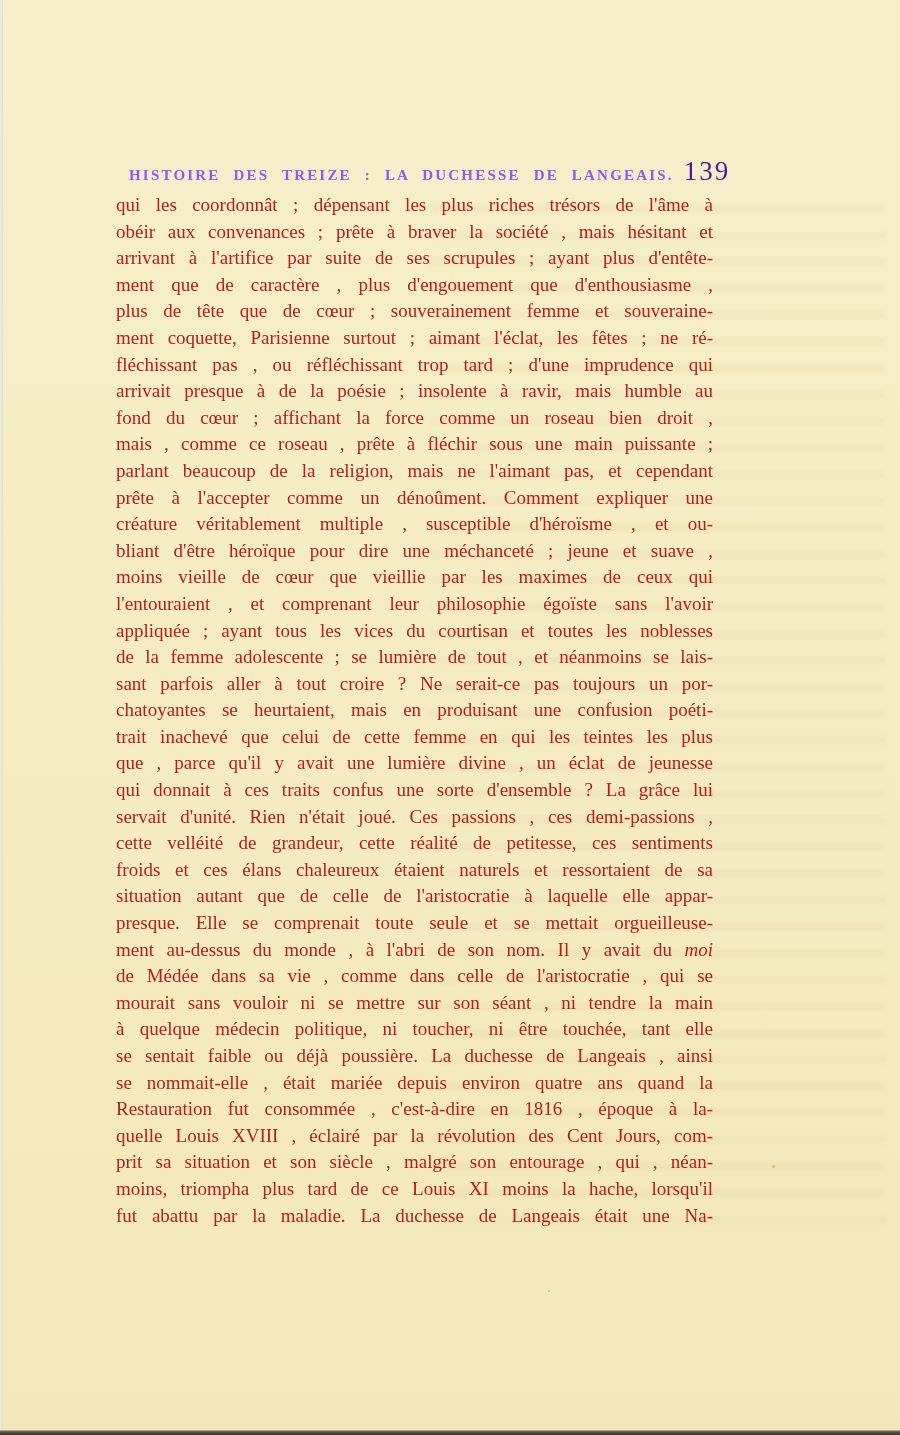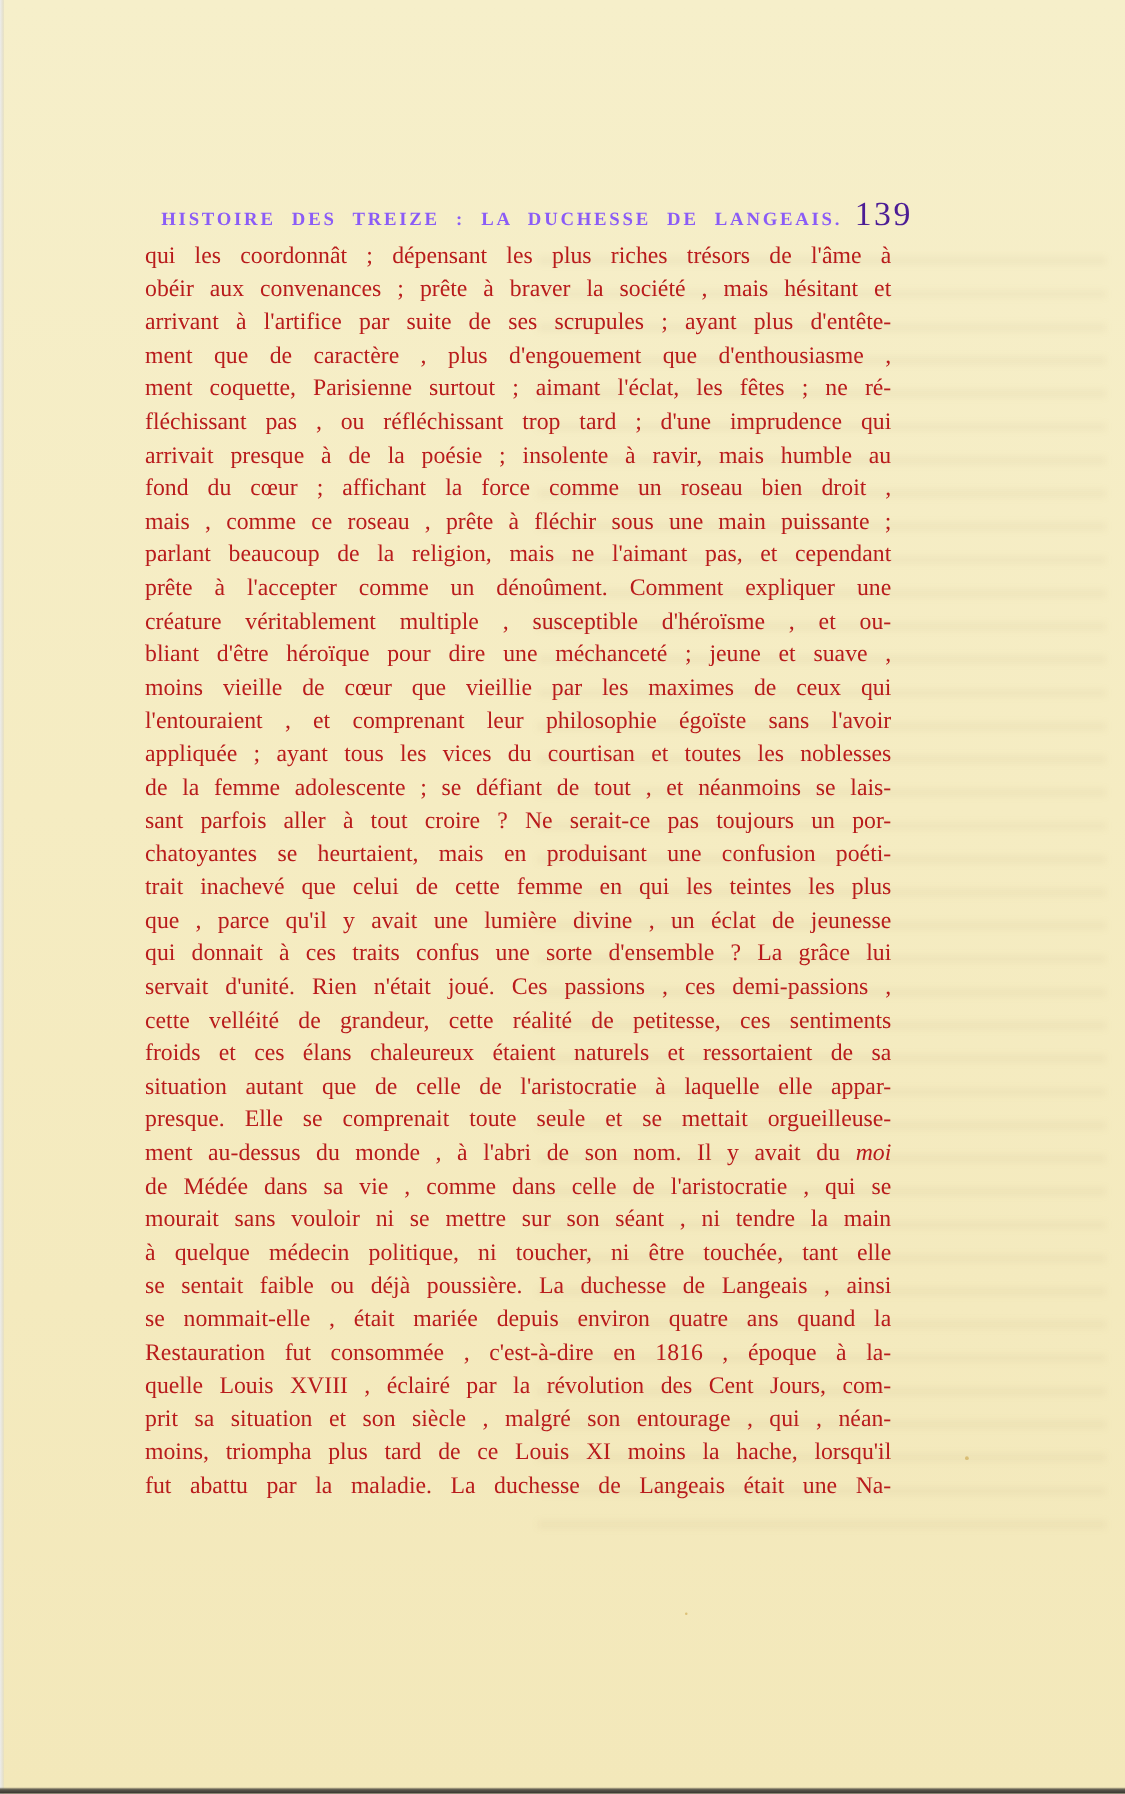--- a/index.html
+++ b/index.html
@@ -104,33 +104,34 @@
 <div class="page-header">
   <div class="running-title">HISTOIRE DES TREIZE : LA DUCHESSE DE LANGEAIS.</div>
   <div class="page-number">139</div>
 </div>
 
 <div class="body-text">
     <div class="line">qui les coordonnât ; dépensant les plus riches trésors de l'âme à</div>
     <div class="line">obéir aux convenances ; prête à braver la société , mais hésitant et</div>
     <div class="line">arrivant à l'artifice par suite de ses scrupules ; ayant plus d'entête-</div>
     <div class="line">ment que de caractère , plus d'engouement que d'enthousiasme ,</div>
+    <div class="line">plus de tête que de cœur ; souverainement femme et souveraine-</div>
     <div class="line">ment coquette, Parisienne surtout ; aimant l'éclat, les fêtes ; ne ré-</div>
     <div class="line">fléchissant pas , ou réfléchissant trop tard ; d'une imprudence qui</div>
     <div class="line">arrivait presque à de la poésie ; insolente à ravir, mais humble au</div>
     <div class="line">fond du cœur ; affichant la force comme un roseau bien droit ,</div>
     <div class="line">mais , comme ce roseau , prête à fléchir sous une main puissante ;</div>
     <div class="line">parlant beaucoup de la religion, mais ne l'aimant pas, et cependant</div>
     <div class="line">prête à l'accepter comme un dénoûment. Comment expliquer une</div>
     <div class="line">créature véritablement multiple , susceptible d'héroïsme , et ou-</div>
     <div class="line">bliant d'être héroïque pour dire une méchanceté ; jeune et suave ,</div>
     <div class="line">moins vieille de cœur que vieillie par les maximes de ceux qui</div>
     <div class="line">l'entouraient , et comprenant leur philosophie égoïste sans l'avoir</div>
     <div class="line">appliquée ; ayant tous les vices du courtisan et toutes les noblesses</div>
-    <div class="line">de la femme adolescente ; se défiant de tout , et néanmoins se lais-</div>
+    <div class="line">de la femme adolescente ; se lumière de tout , et néanmoins se lais-</div>
     <div class="line">sant parfois aller à tout croire ? Ne serait-ce pas toujours un por-</div>
     <div class="line">chatoyantes se heurtaient, mais en produisant une confusion poéti-</div>
     <div class="line">trait inachevé que celui de cette femme en qui les teintes les plus</div>
     <div class="line">que , parce qu'il y avait une lumière divine , un éclat de jeunesse</div>
     <div class="line">qui donnait à ces traits confus une sorte d'ensemble ? La grâce lui</div>
     <div class="line">servait d'unité. Rien n'était joué. Ces passions , ces demi-passions ,</div>
     <div class="line">cette velléité de grandeur, cette réalité de petitesse, ces sentiments</div>
     <div class="line">froids et ces élans chaleureux étaient naturels et ressortaient de sa</div>
     <div class="line">situation autant que de celle de l'aristocratie à laquelle elle appar-</div>
     <div class="line">presque. Elle se comprenait toute seule et se mettait orgueilleuse-</div>

